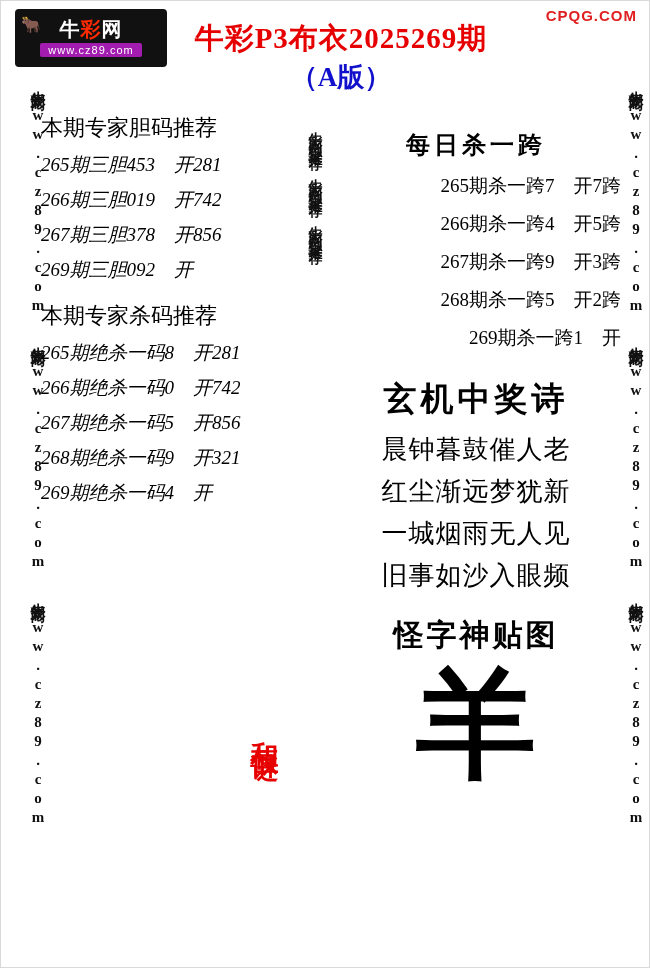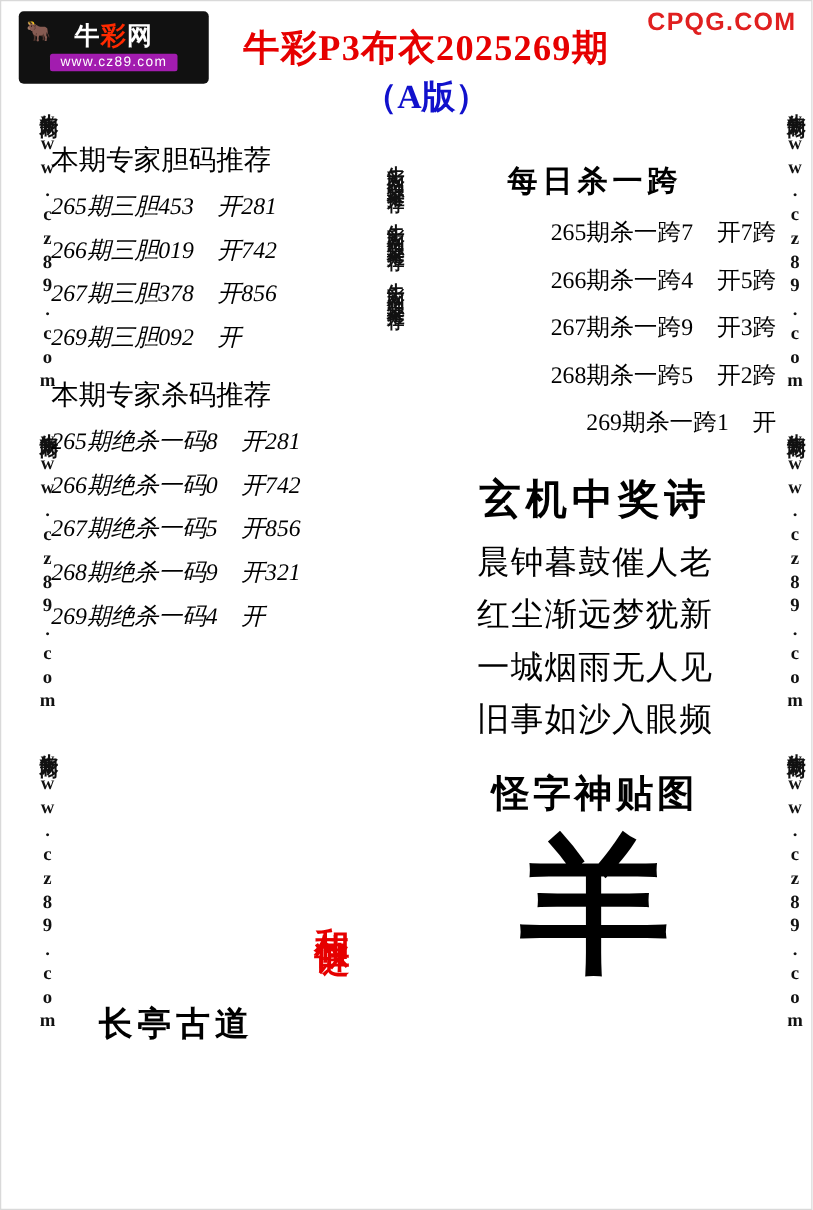--- a/index.html
+++ b/index.html
@@ -32,21 +32,21 @@
   .logo-sub{
     margin-top:4px;color:#fff;background:#a21caf;font-size:11px;
     padding:1px 8px;border-radius:2px;letter-spacing:1px;
     font-family:"Liberation Sans",sans-serif;
   }
   .logo-bull{
     position:absolute;left:6px;top:6px;color:#ff2a00;font-size:16px;
   }
   .cpqg{
     position:absolute;right:12px;top:6px;
-    color:#e02020;font-size:20px;font-weight:bold;
+    color:#e02020;font-size:15px;font-weight:bold;
     font-family:"Liberation Sans",sans-serif;
     letter-spacing:1px;
   }
   .title-main{
     position:absolute;left:175px;top:18px;width:330px;
     text-align:center;color:#e60000;font-size:29px;font-weight:bold;
     letter-spacing:1px;white-space:nowrap;
     font-family:"Liberation Serif",serif;
   }
   .title-sub{
@@ -152,21 +152,20 @@
 
     <div class="sec-title" style="margin-top:18px;">本期专家杀码推荐</div>
     <div class="row">265期绝杀一码8　开281</div>
     <div class="row">266期绝杀一码0　开742</div>
     <div class="row">267期绝杀一码5　开856</div>
     <div class="row">268期绝杀一码9　开321</div>
     <div class="row">269期绝杀一码4　开</div>
   </div>
 
   <div class="hezhi">和值谜</div>
-  <div class="bottom-left-text">长亭古道</div>
 
   <div class="col-right">
     <div class="sec-title-c">每日杀一跨</div>
     <div class="row-r">265期杀一跨7　开7跨</div>
     <div class="row-r">266期杀一跨4　开5跨</div>
     <div class="row-r">267期杀一跨9　开3跨</div>
     <div class="row-r">268期杀一跨5　开2跨</div>
     <div class="row-r">269期杀一跨1　开</div>
 
     <div class="poem-title">玄机中奖诗</div>

